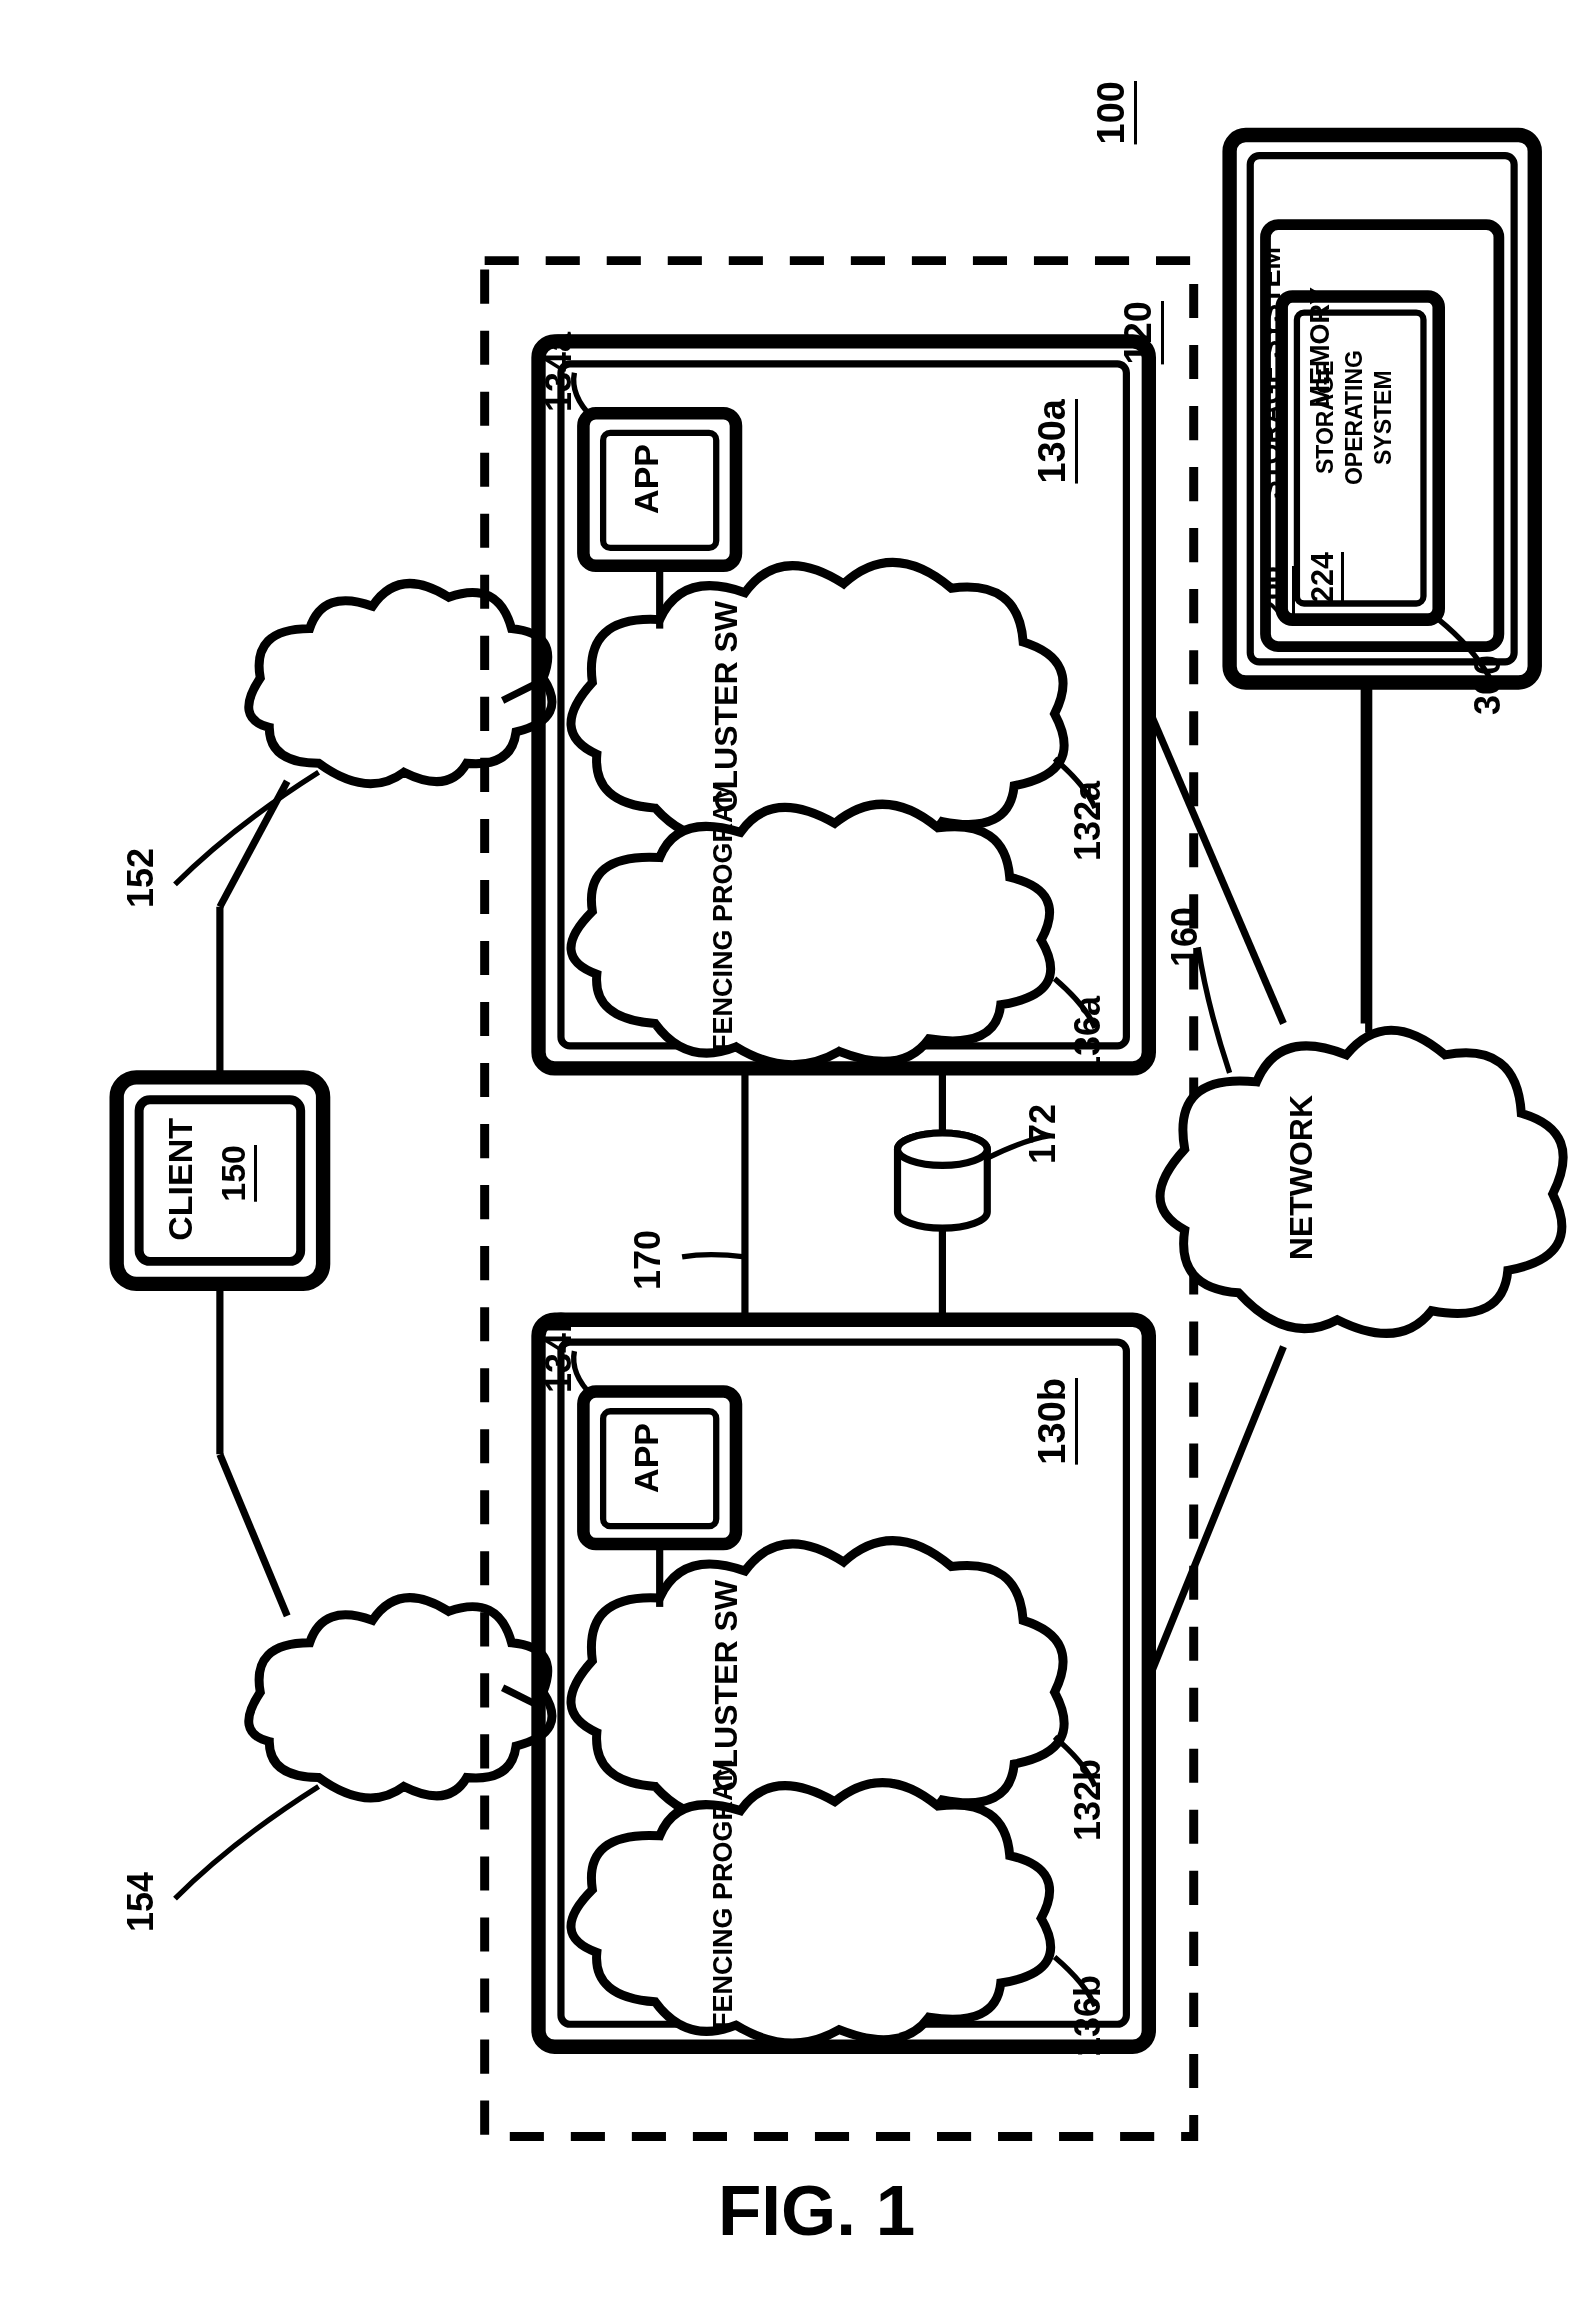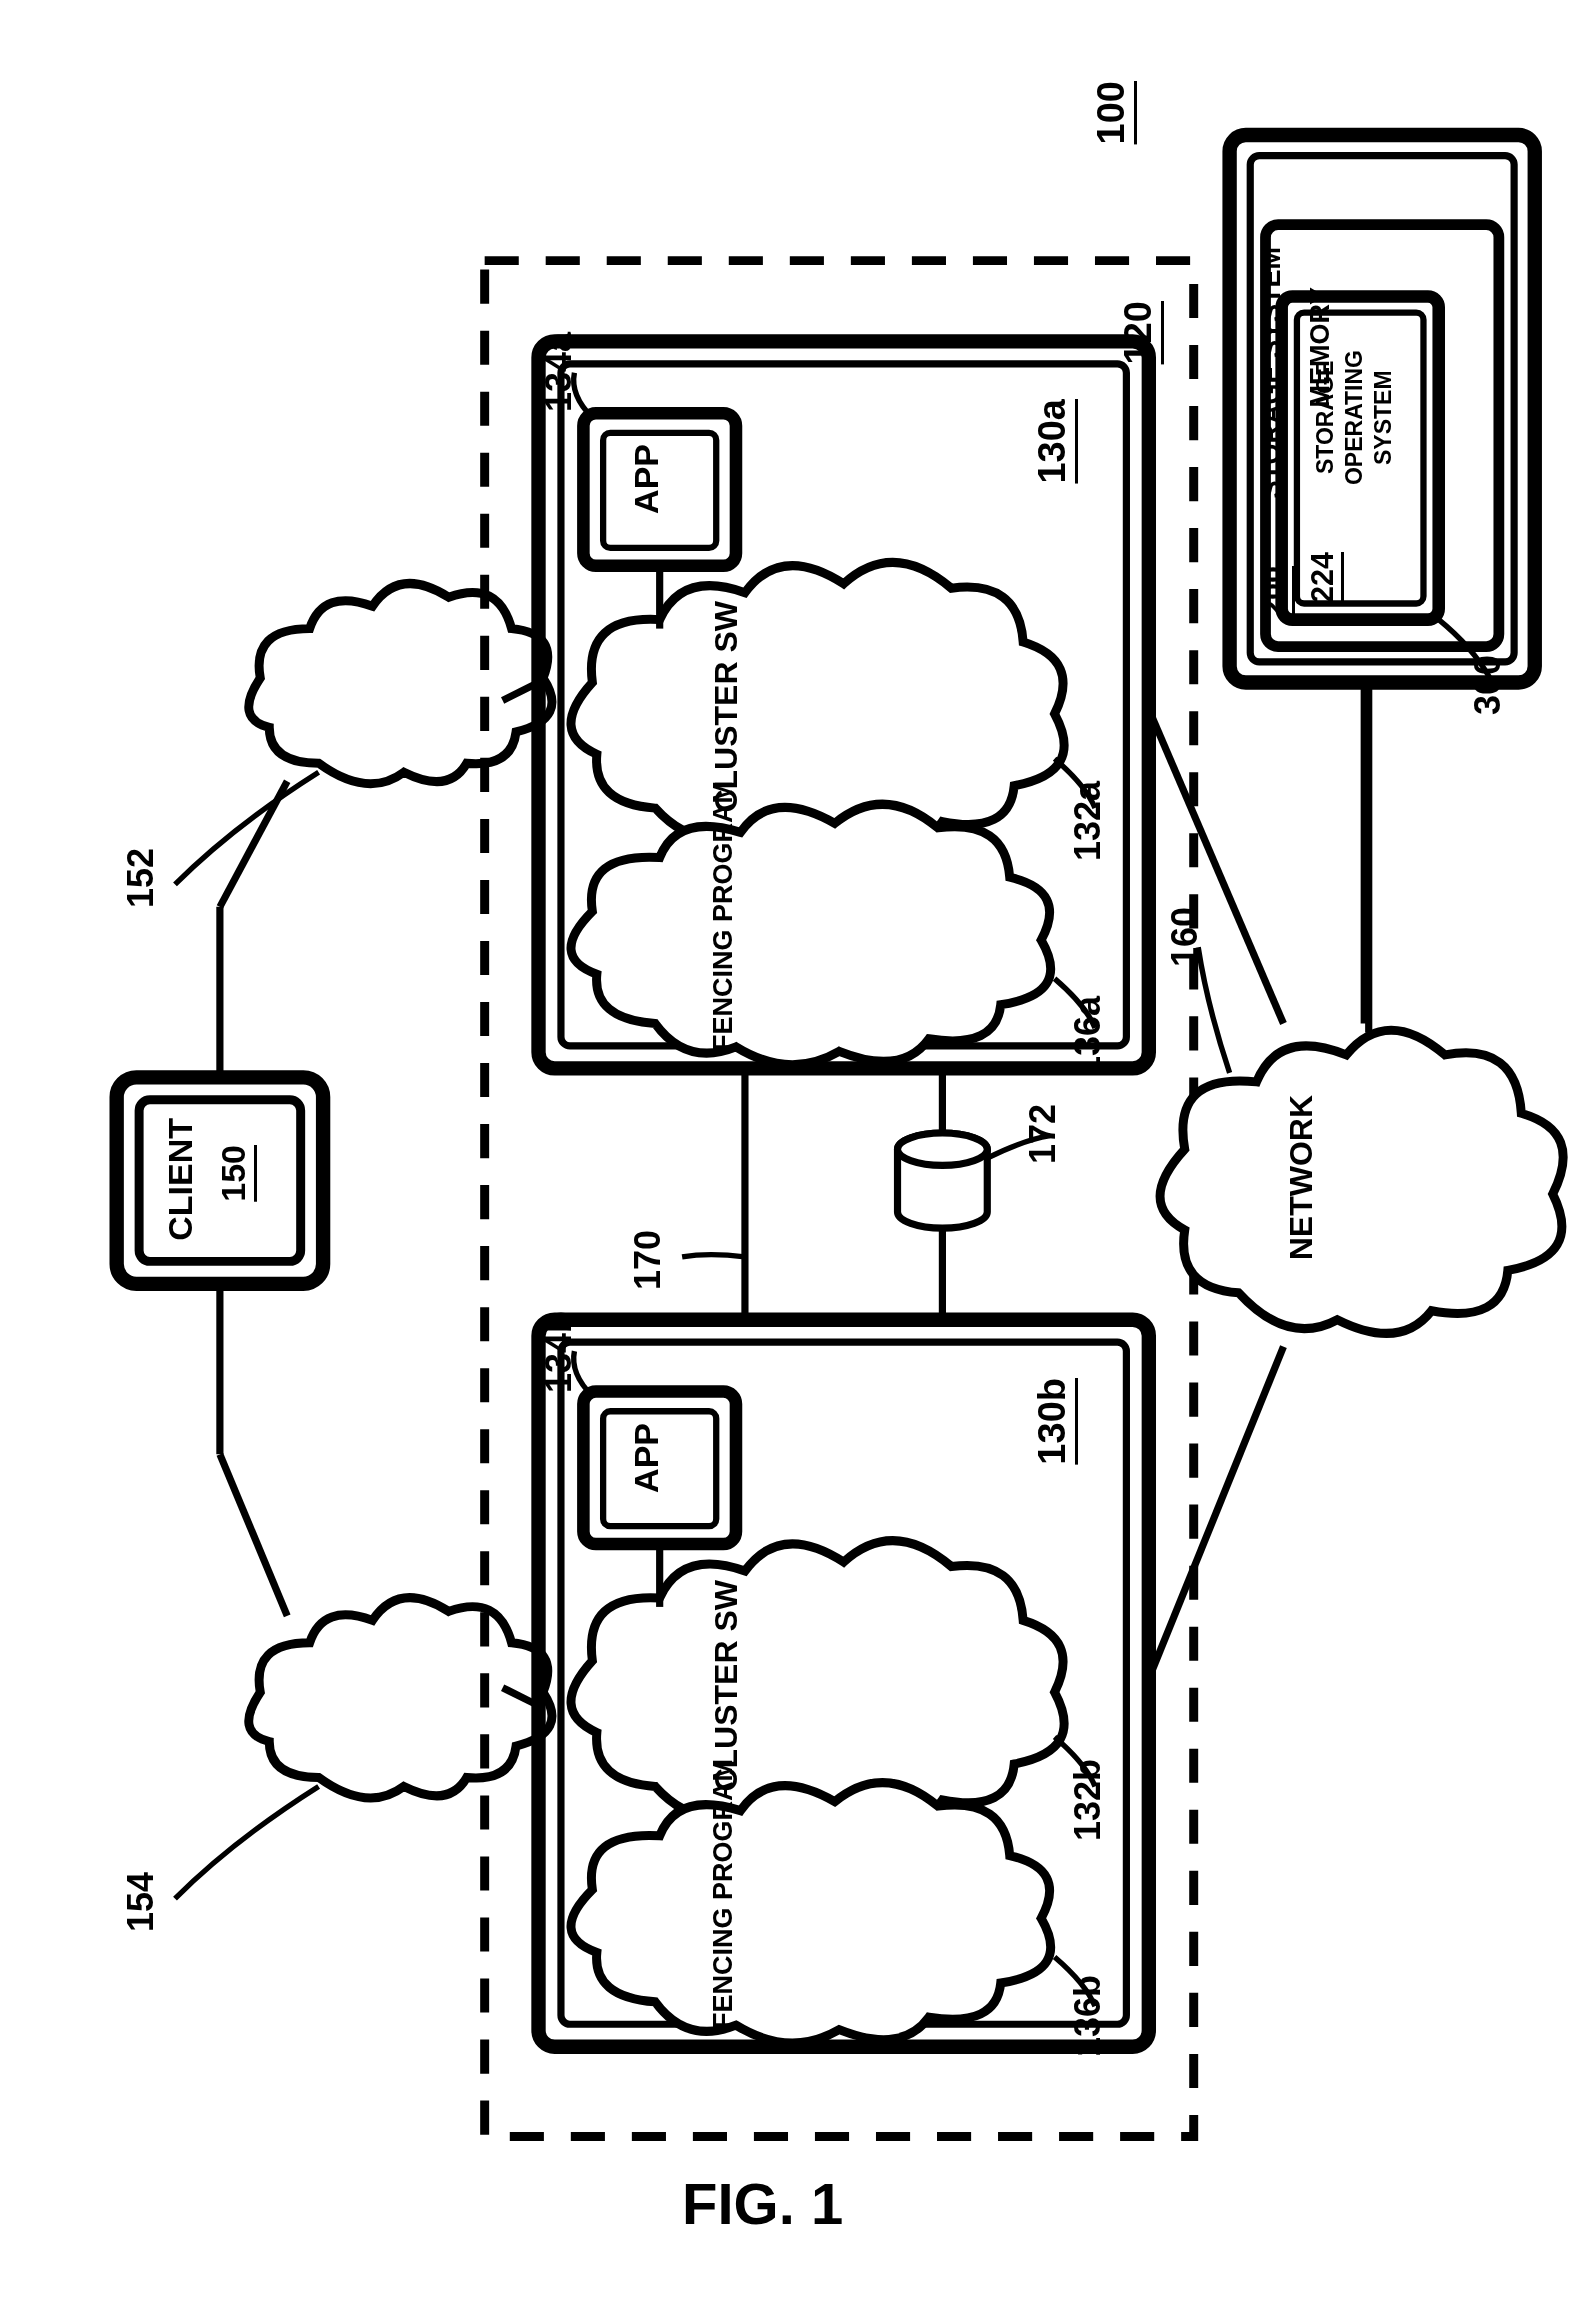--- a/index.html
+++ b/index.html
@@ -140,21 +140,21 @@
 
     <rect x="1410" y="250" width="260" height="470" rx="14" fill="none" stroke="#000" stroke-width="12"></rect>
 
     <rect x="1428" y="330" width="175" height="360" rx="12" fill="none" stroke="#000" stroke-width="14"></rect>
     <rect x="1445" y="348" width="141" height="324" rx="8" fill="none" stroke="#000" stroke-width="7"></rect>
   </g>
 
   <path d="M1603 690 Q1640 720 1660 755" fill="none" stroke="#000" stroke-width="6"></path>
 </svg>
 
-<div class="lbl" style="left:682px; top:2172px; font-size:58px;text-align:center;">FIG. 1</div>
+<div class="lbl" style="left:718px; top:2172px; font-size:71px;text-align:center;">FIG. 1</div>
 
 <div class="lbl underline" style="left:1091px; top:81px; writing-mode:vertical-rl; transform:rotate(180deg);">100</div>
 
 <div class="lbl underline" style="left:1118px; top:301px; writing-mode:vertical-rl; transform:rotate(180deg);">120</div>
 
 <div class="lbl" style="left:162px; top:1118px; writing-mode:vertical-rl; transform:rotate(180deg); font-size:34px;">CLIENT</div>
 <div class="lbl underline" style="left:215px; top:1145px; writing-mode:vertical-rl; transform:rotate(180deg); font-size:34px;">150</div>
 
 <div class="lbl small" style="left:121px; top:848px; writing-mode:vertical-rl; transform:rotate(180deg);">152</div>
 <div class="lbl small" style="left:121px; top:1872px; writing-mode:vertical-rl; transform:rotate(180deg);">154</div>

